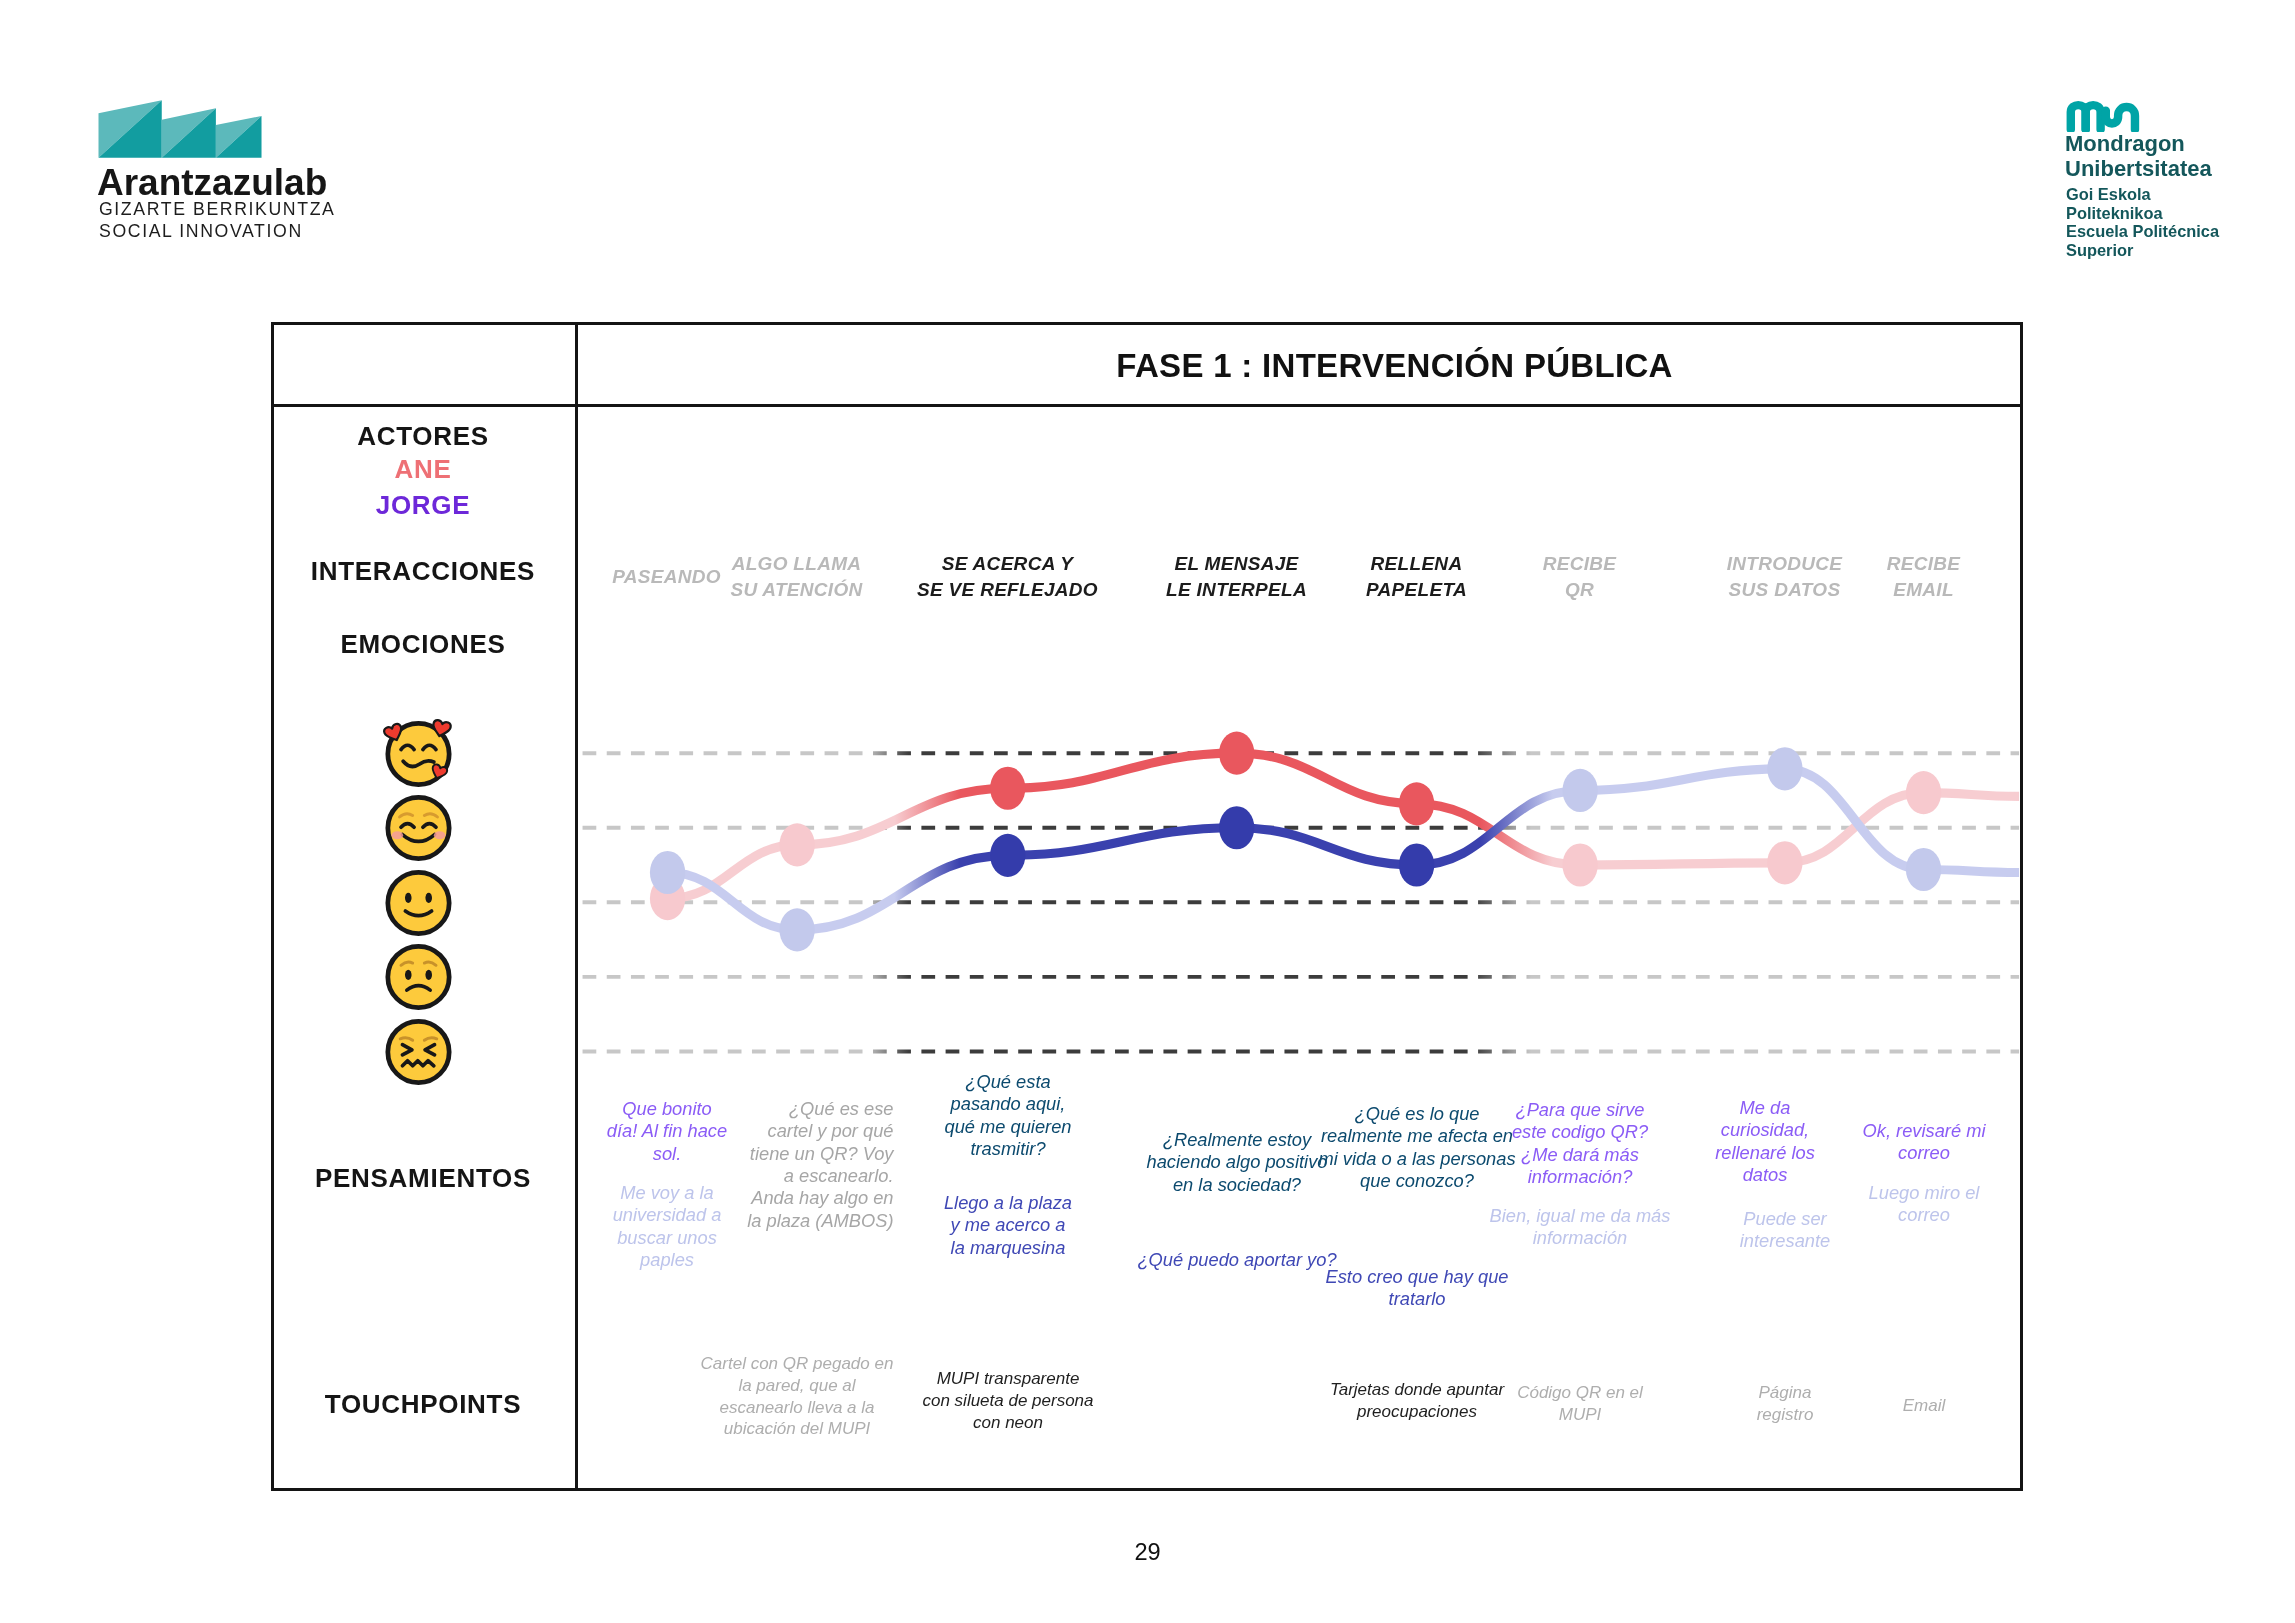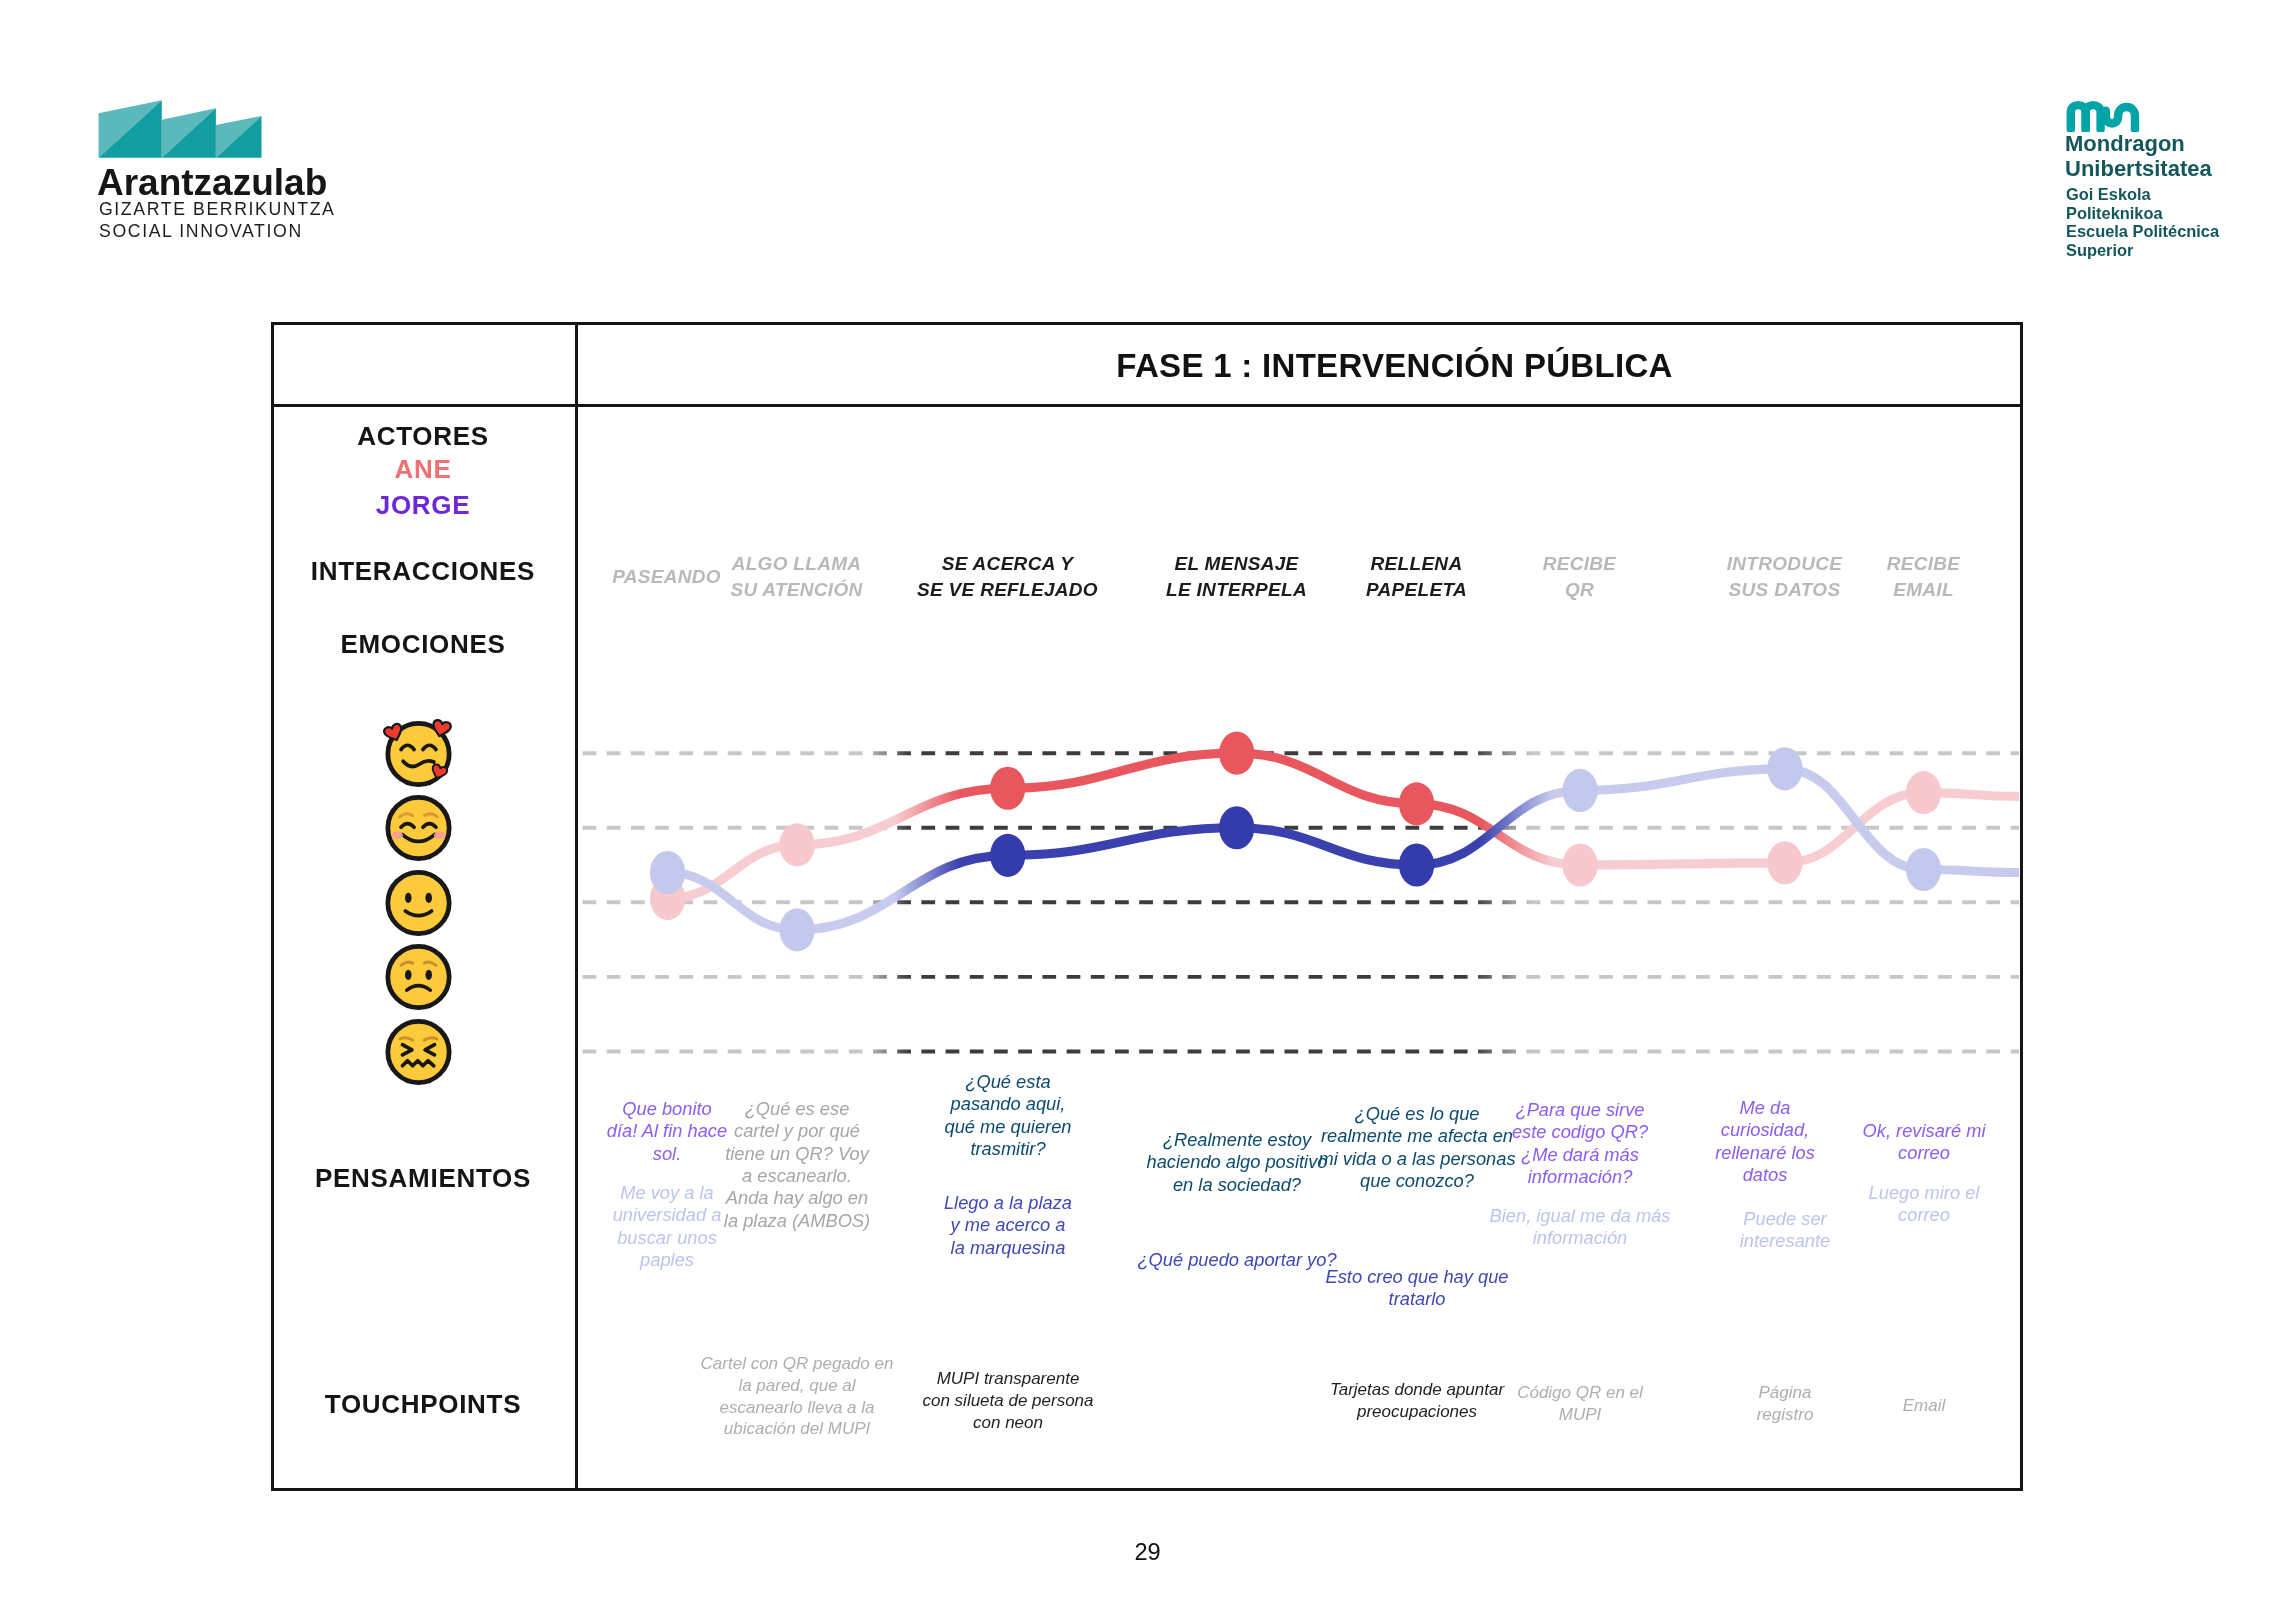--- a/index.html
+++ b/index.html
@@ -215,21 +215,21 @@
     <ellipse cx="1890" cy="1264.0" rx="27" ry="33" fill="#343cab"></ellipse>
     <ellipse cx="2165" cy="1321.0" rx="27" ry="33" fill="#343cab"></ellipse>
     <ellipse cx="2415" cy="1207.0" rx="27" ry="33" fill="#c3c9ec"></ellipse>
     <ellipse cx="2728" cy="1173.9" rx="27" ry="33" fill="#c3c9ec"></ellipse>
     <ellipse cx="2940" cy="1327.8" rx="27" ry="33" fill="#c3c9ec"></ellipse>
   </svg>
 
 <div class="abs thought c-pink" style="left:667px;top:1098px;width:124px;">Que bonito día! Al fin hace sol.</div>
 <div class="abs thought c-lblue" style="left:667px;top:1182px;width:131px;">Me voy a la universidad a buscar unos paples</div>
 
-<div class="abs thought c-gray" style="left:797px;top:1098px;width:151px;">¿Qué es ese cartel y por qué tiene un QR? Voy a escanearlo. Anda hay algo en la plaza (AMBOS)</div>
+<div class="abs thought c-gray" style="left:818px;top:1098px;width:151px;text-align:right;">¿Qué es ese cartel y por qué tiene un QR? Voy a escanearlo. Anda hay algo en la plaza (AMBOS)</div>
 
 <div class="abs thought c-red" style="left:1008px;top:1071px;width:141px;">¿Qué esta pasando aqui, qué me quieren trasmitir?</div>
 <div class="abs thought c-blue" style="left:1008px;top:1192px;width:131px;">Llego a la plaza y me acerco a la marquesina</div>
 
 <div class="abs thought c-red" style="left:1237px;top:1129px;width:183px;">¿Realmente estoy haciendo algo positivo en la sociedad?</div>
 <div class="abs thought c-blue" style="left:1237px;top:1249px;width:203px;">¿Qué puedo aportar yo?</div>
 
 <div class="abs thought c-red" style="left:1417px;top:1103px;width:209px;">¿Qué es lo que realmente me afecta en mi vida o a las personas que conozco?</div>
 <div class="abs thought c-blue" style="left:1417px;top:1266px;width:196px;">Esto creo que hay que tratarlo</div>
 

